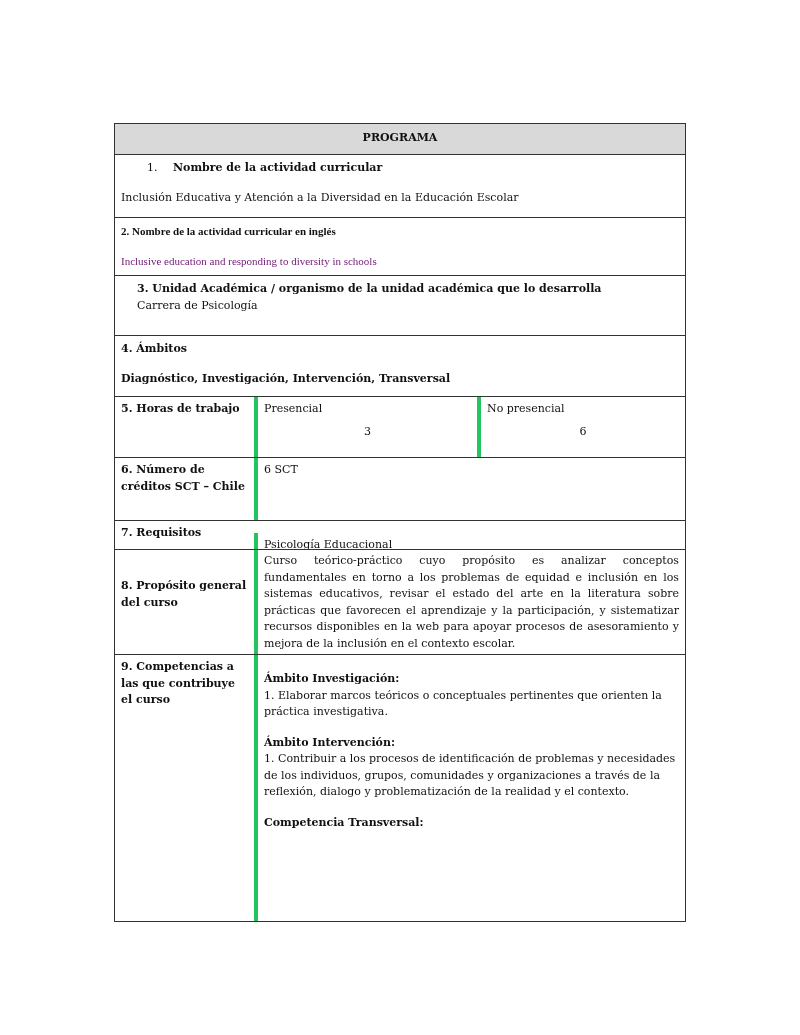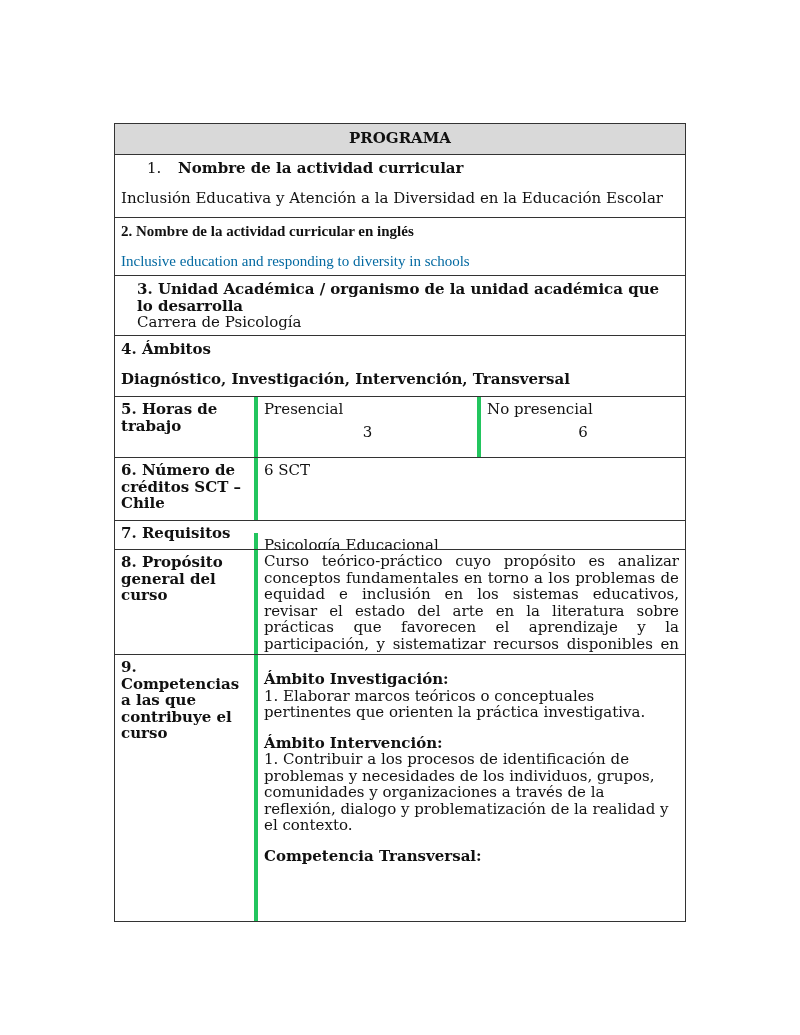--- a/index.html
+++ b/index.html
@@ -7,22 +7,22 @@
          font-family: "DejaVu Serif", "Liberation Serif", serif; color: #111; }
   .page { position: absolute; left: 0; top: 0; width: 800px; height: 1035px; background: #fff; }
   .tbl { position: absolute; left: 114px; top: 123px; width: 572px; height: 799px;
          border: 1px solid #333; box-sizing: border-box; }
   .row { position: absolute; left: 0; width: 570px; border-top: 1px solid #333; box-sizing: border-box; }
   .row.first { border-top: none; }
   .cell { position: absolute; top: 0; bottom: 0; box-sizing: border-box; padding: 4px 6px; overflow: hidden; }
   .vline { border-left: 4px solid #22c55e; }
   .hdr { background: #d9d9d9; }
   .b { font-weight: bold; }
-  .t { font-size: 15px; line-height: 16.5px; }
-  .gray { color: #0369a1; }
+  .t { font-size: 11px; line-height: 16.5px; }
+  .gray { color: #701a75; }
   .center { text-align: center; }
   .just { text-align: justify; }
   .gap { height: 14px; }
 </style>
 </head>
 <body>
 
 <div class="page">
   <div class="tbl">
 
@@ -77,21 +77,21 @@
       <div class="cell t b" style="left:0; width:139px;">6. Número de créditos SCT – Chile</div>
       <div class="cell t vline" style="left:139px; right:0;">6 SCT</div>
     </div>
 
     <div class="row" style="top:396px; height:29px;">
       <div class="cell t b" style="left:0; width:139px;">7. Requisitos</div>
       <div class="cell t vline" style="left:139px; right:0;margin-top:12px;">Psicología Educacional</div>
     </div>
 
     <div class="row" style="top:425px; height:105px;">
-      <div class="cell t b" style="left:0; width:139px;">8. Propósito general del curso</div>
+      <div class="cell t b" style="left:0; width:139px;margin-top:24px;">8. Propósito general del curso</div>
       <div class="cell t vline just" style="left:139px; right:0; padding-top:3px;">Curso teórico-práctico cuyo propósito es analizar conceptos fundamentales en torno a los problemas de equidad e inclusión en los sistemas educativos, revisar el estado del arte en la literatura sobre prácticas que favorecen el aprendizaje y la participación, y sistematizar recursos disponibles en la web para apoyar procesos de asesoramiento y mejora de la inclusión en el contexto escolar.</div>
     </div>
 
     <div class="row" style="top:530px; height:267px;">
       <div class="cell t b" style="left:0; width:139px;">9. Competencias a las que contribuye el curso</div>
       <div class="cell t vline" style="left:139px; right:0; padding-top:2px;">
         <div class="gap"></div>
         <div>
           <div class="b">Ámbito Investigación:</div>
           <div>1. Elaborar marcos teóricos o conceptuales pertinentes que orienten la práctica investigativa.</div>

